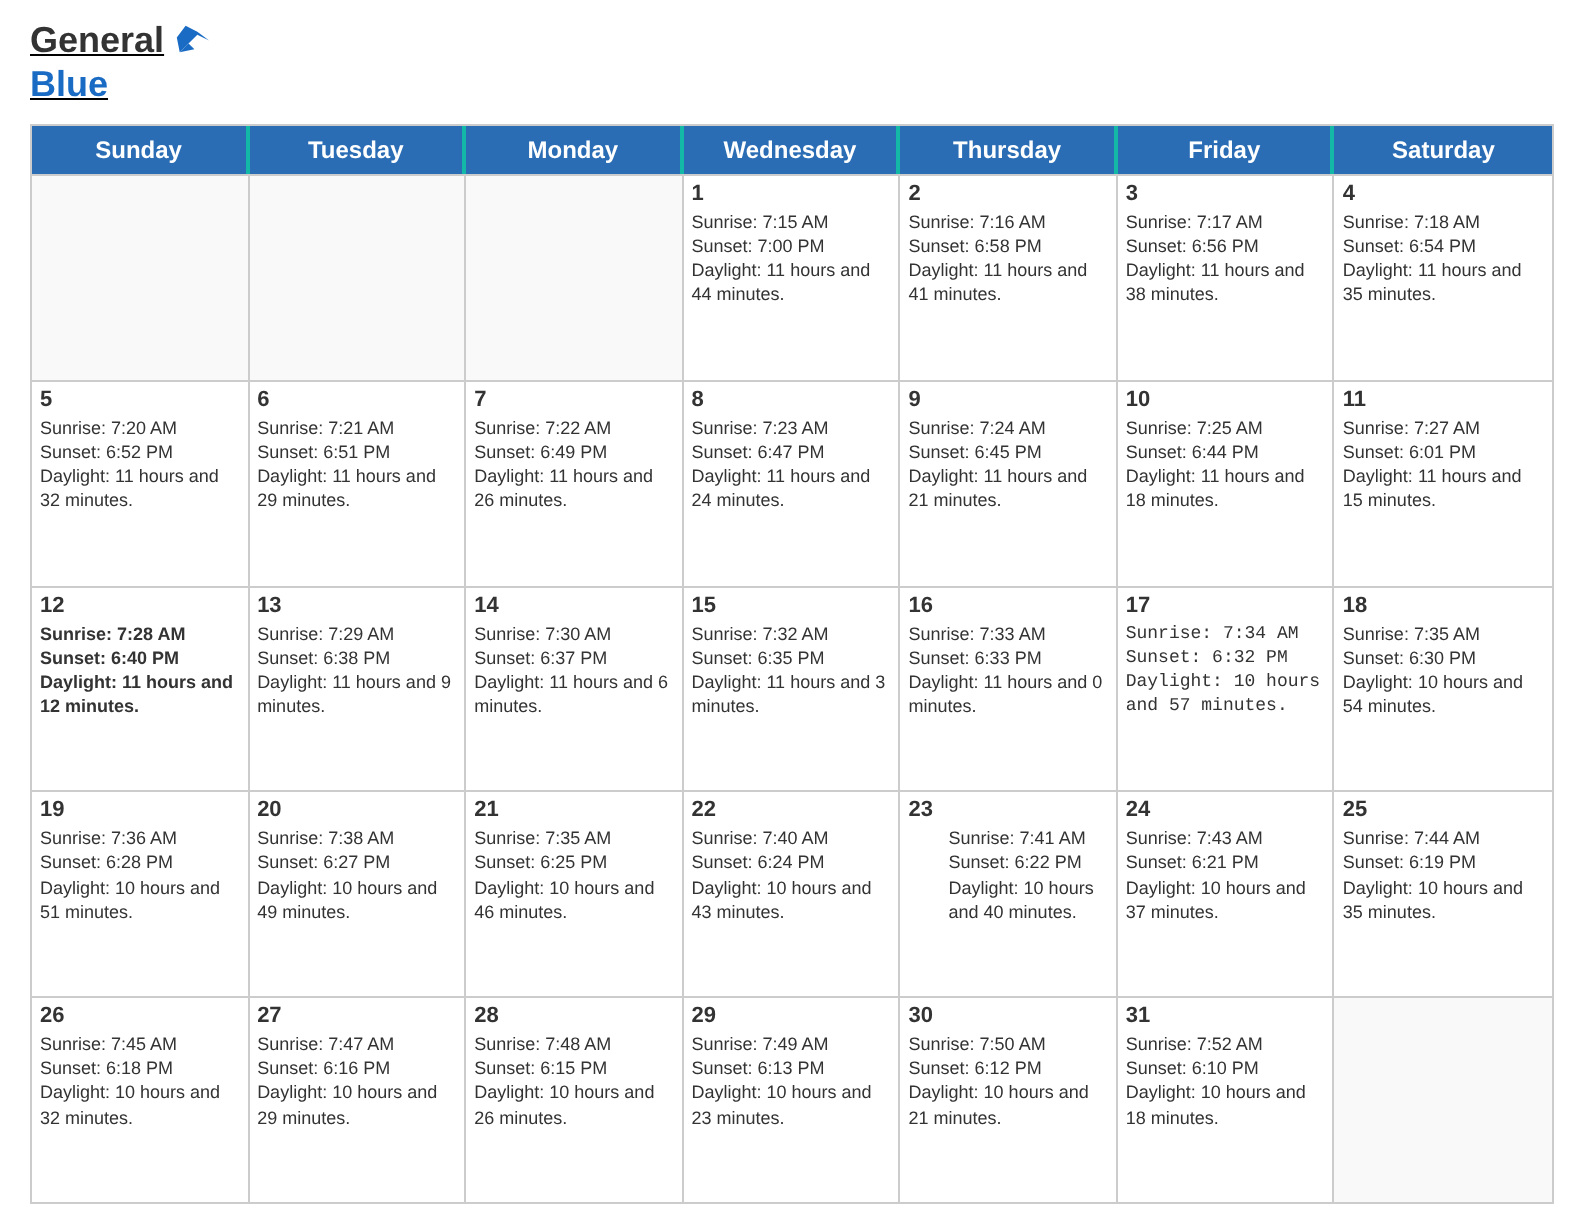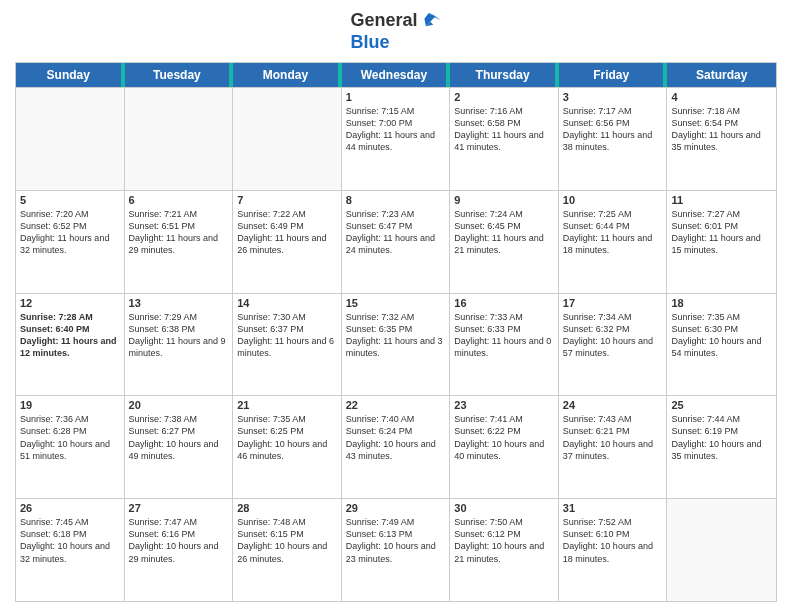--- a/index.html
+++ b/index.html
@@ -12,23 +12,24 @@
     }
     .page {
       width: 792px;
       height: 612px;
       padding: 10px 15px;
       display: flex;
       flex-direction: column;
     }
     .header {
       display: flex;
-      justify-content: center;
+      justify-content: flex-start;
       align-items: flex-start;
       margin-bottom: 8px;
+      text-decoration: underline;
     }
     .logo {
       display: flex;
       align-items: center;
     }
     .logo-icon {
       width: 28px;
       height: 28px;
       margin-left: 2px;
     }
@@ -54,21 +55,21 @@
       display: grid;
       grid-template-columns: repeat(7, 1fr);
       background: #2a6db5;
     }
     .cal-header-cell {
       color: #fff;
       text-align: center;
       padding: 5px 2px;
       font-size: 12px;
       font-weight: bold;
-      border-right: 4px solid #14b8a6;
+      border-right: 2px solid #14b8a6;
     }
     .cal-header-cell:last-child { border-right: none; }
     .cal-body {
       flex: 1;
       display: flex;
       flex-direction: column;
     }
     .cal-row {
       display: grid;
       grid-template-columns: repeat(7, 1fr);
@@ -232,21 +233,21 @@
 Daylight: 11 hours and 3 minutes.</div>
           </div>
           <div class="cal-cell">
             <div class="day-num">16</div>
             <div class="day-info" style="white-space: pre-line;">Sunrise: 7:33 AM
 Sunset: 6:33 PM
 Daylight: 11 hours and 0 minutes.</div>
           </div>
           <div class="cal-cell">
             <div class="day-num">17</div>
-            <div class="day-info" style="white-space: pre-line;">Sunrise: 7:34 AM
+            <div class="day-info" style="white-space: pre-line; font-family: Liberation Mono, monospace;">Sunrise: 7:34 AM
 Sunset: 6:32 PM
 Daylight: 10 hours and 57 minutes.</div>
           </div>
           <div class="cal-cell">
             <div class="day-num">18</div>
             <div class="day-info" style="white-space: pre-line;">Sunrise: 7:35 AM
 Sunset: 6:30 PM
 Daylight: 10 hours and 54 minutes.</div>
           </div>
         </div>
@@ -270,21 +271,21 @@
 Daylight: 10 hours and 46 minutes.</div>
           </div>
           <div class="cal-cell">
             <div class="day-num">22</div>
             <div class="day-info" style="white-space: pre-line;">Sunrise: 7:40 AM
 Sunset: 6:24 PM
 Daylight: 10 hours and 43 minutes.</div>
           </div>
           <div class="cal-cell">
             <div class="day-num">23</div>
-            <div class="day-info" style="white-space: pre-line;">Sunrise: 7:41 AM
+            <div class="day-info" style="white-space: pre-line; margin-left: 20px;">Sunrise: 7:41 AM
 Sunset: 6:22 PM
 Daylight: 10 hours and 40 minutes.</div>
           </div>
           <div class="cal-cell">
             <div class="day-num">24</div>
             <div class="day-info" style="white-space: pre-line;">Sunrise: 7:43 AM
 Sunset: 6:21 PM
 Daylight: 10 hours and 37 minutes.</div>
           </div>
           <div class="cal-cell">

